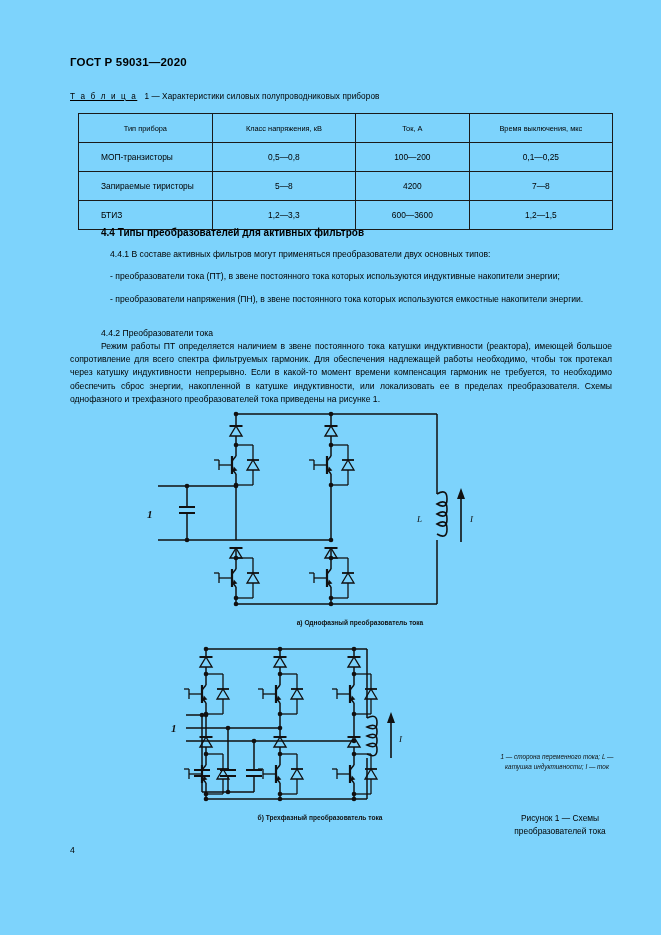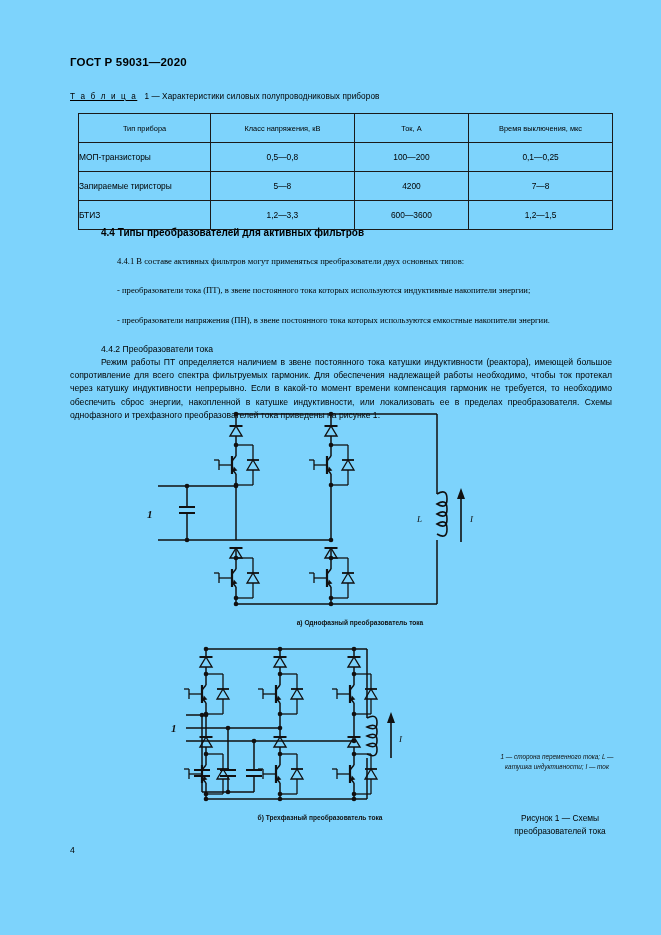--- a/index.html
+++ b/index.html
@@ -66,21 +66,21 @@
   table.spec thead th {
     text-align: center;
     font-size: 7.4px;
   }
   table.spec tbody td {
     text-align: center;
     font-size: 8.4px;
   }
   table.spec tbody td.first {
     text-align: left;
-    padding-left: 0;
+    padding-left: 22px;
   }
   .col1 { width: 127px; }
   .col2 { width: 140px; }
   .col3 { width: 110px; }
   .col4 { width: 140px; }
 
   
   .content {
     position: absolute;
     left: 70px;
@@ -88,30 +88,29 @@
     width: 542px;
     font-size: 8.6px;
     line-height: 13.2px;
   }
   .sec-head {
     font-weight: bold;
     font-size: 10px;
     margin: 0 0 4px 31px;
   }
   .para {
-    margin: 16px;
+    margin: 9px;
     text-align: justify;
     text-indent: 31px;
-    font-family: Liberation Serif, serif;
   }
   .para.dash {
     text-indent: 31px;
   }
   .sub-head {
-    margin: 14px 0 0 0;
+    margin: 21px 0 0 0;
     text-indent: 31px;
   }
   .para-body {
     margin: 0;
     text-align: justify;
     text-indent: 31px;
   }
 
   
   .figure {

